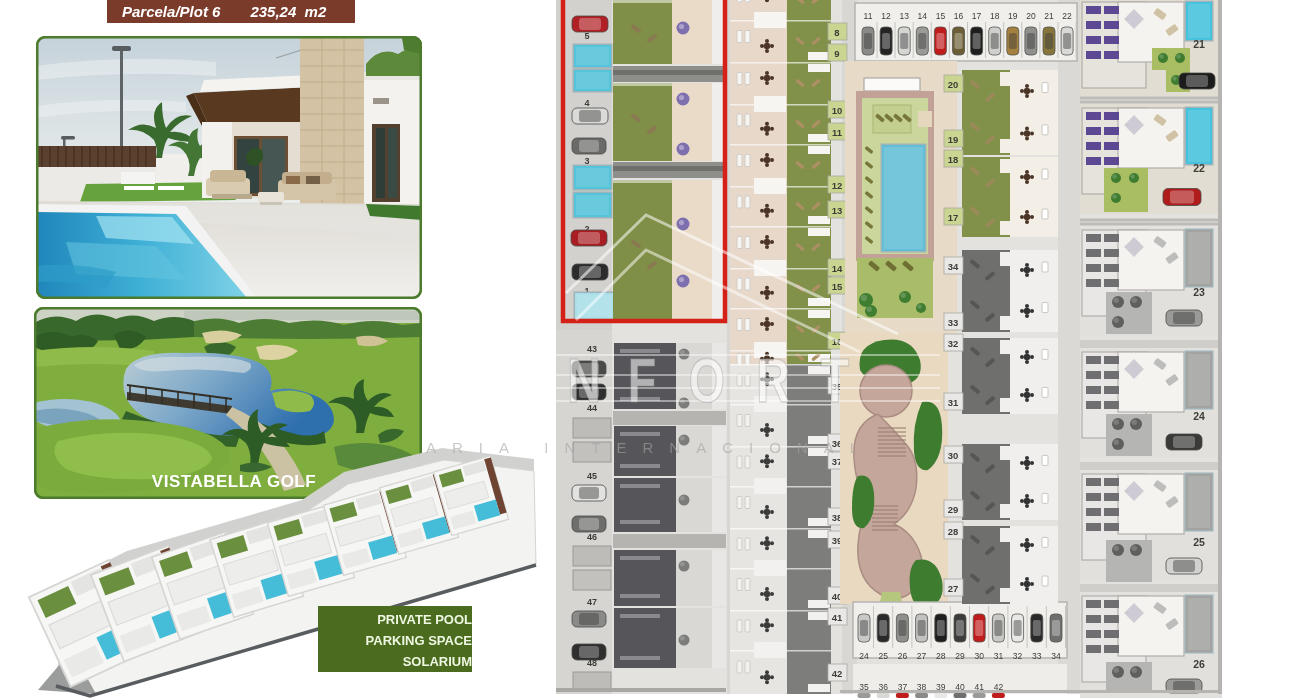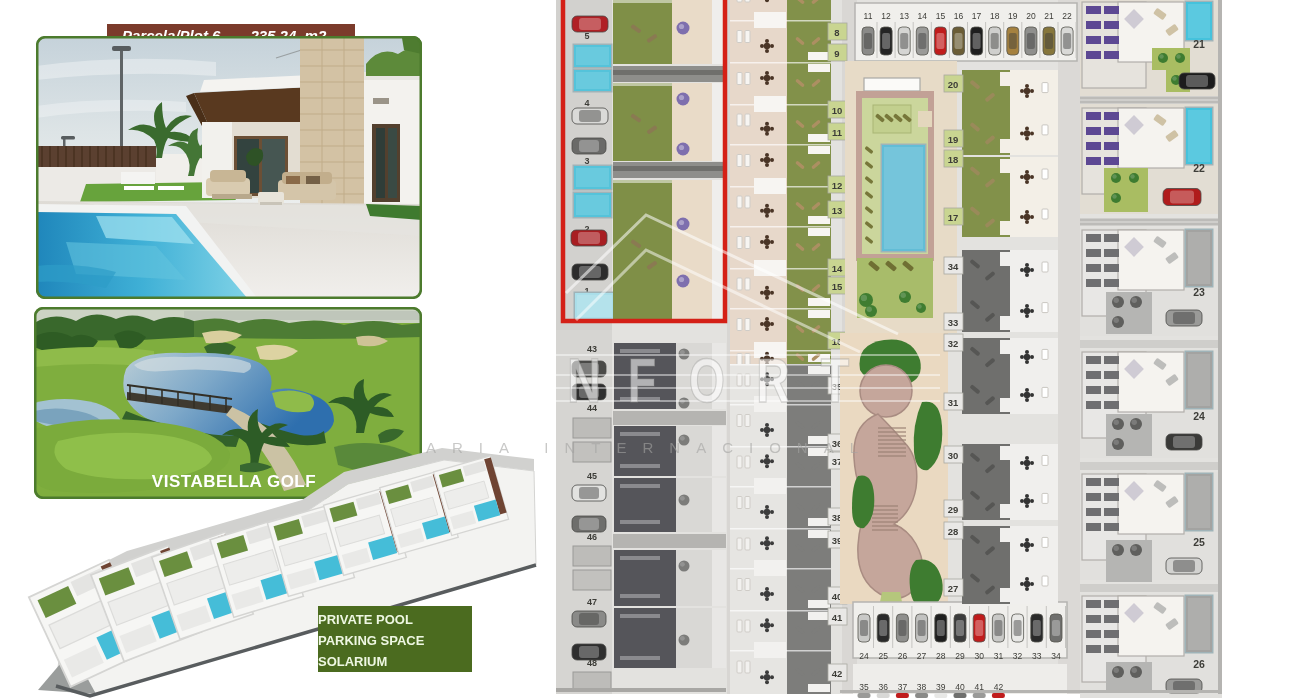--- a/index.html
+++ b/index.html
@@ -2,21 +2,21 @@
 <html><head><meta charset="utf-8">
 <style>
 html,body{margin:0;padding:0;background:#ffffff;}
 body{width:1290px;height:698px;position:relative;overflow:hidden;
  font-family:"Liberation Sans",sans-serif;}
 .abs{position:absolute;}
 </style></head>
 <body>
 
 <div class="abs" style="left:107px;top:0;width:248px;height:23px;background:#7b3b2b;color:#fff;
- font-size:15px;font-weight:bold;font-style:italic;line-height:23px;margin-top:24px;">
+ font-size:15px;font-weight:bold;font-style:italic;line-height:23px;">
  <span style="margin-left:15px;">Parcela/Plot 6</span><span style="margin-left:30px;">235,24&nbsp; m2</span>
 </div>
 
 <svg class="abs" style="left:36px;top:36px" width="386" height="263" viewBox="0 0 386 263">
 <defs>
 <linearGradient id="sky" x1="0" y1="0" x2="0" y2="1">
 <stop offset="0" stop-color="#c5d2da"></stop>
         <stop offset="0.55" stop-color="#dde4e6"></stop>
         <stop offset="1" stop-color="#edefee"></stop>
 </linearGradient>
@@ -312,21 +312,21 @@
       <rect x="26" y="-40" width="8" height="66" fill="#6f4433"></rect>
       <rect x="-29" y="-16" width="48" height="20" fill="#ededeb" stroke="#dcdcda"></rect>
       <rect x="0" y="8" width="26" height="19" fill="#45bdd8"></rect>
       <rect x="-30" y="13" width="27" height="15" fill="#e9e9e7"></rect>
     </g>
 
 <path d="M56,686 L90,696 L536,565" fill="none" stroke="#585c5e" stroke-width="3.5"></path>
 </svg>
 
 <div class="abs" style="left:318px;top:606px;width:154px;height:66px;background:#4b6b1f;color:#eef7e2;
- font-size:13px;font-weight:bold;text-align:left;line-height:21px;padding-top:3px;box-sizing:border-box;">
+ font-size:13px;font-weight:bold;text-align:right;line-height:21px;padding-top:3px;box-sizing:border-box;">
 PRIVATE POOL<br>PARKING SPACE<br>SOLARIUM
 </div>
 <svg class="abs" style="left:0;top:0" width="1290" height="698" viewBox="0 0 1290 698">
 
 <rect x="556" y="0" width="666" height="694" fill="#e3e2df"></rect>
 
 <rect x="727" y="0" width="14" height="694" fill="#d8d6d3"></rect>
 
 <rect x="842" y="0" width="15" height="694" fill="#d9d7d4"></rect>
 

